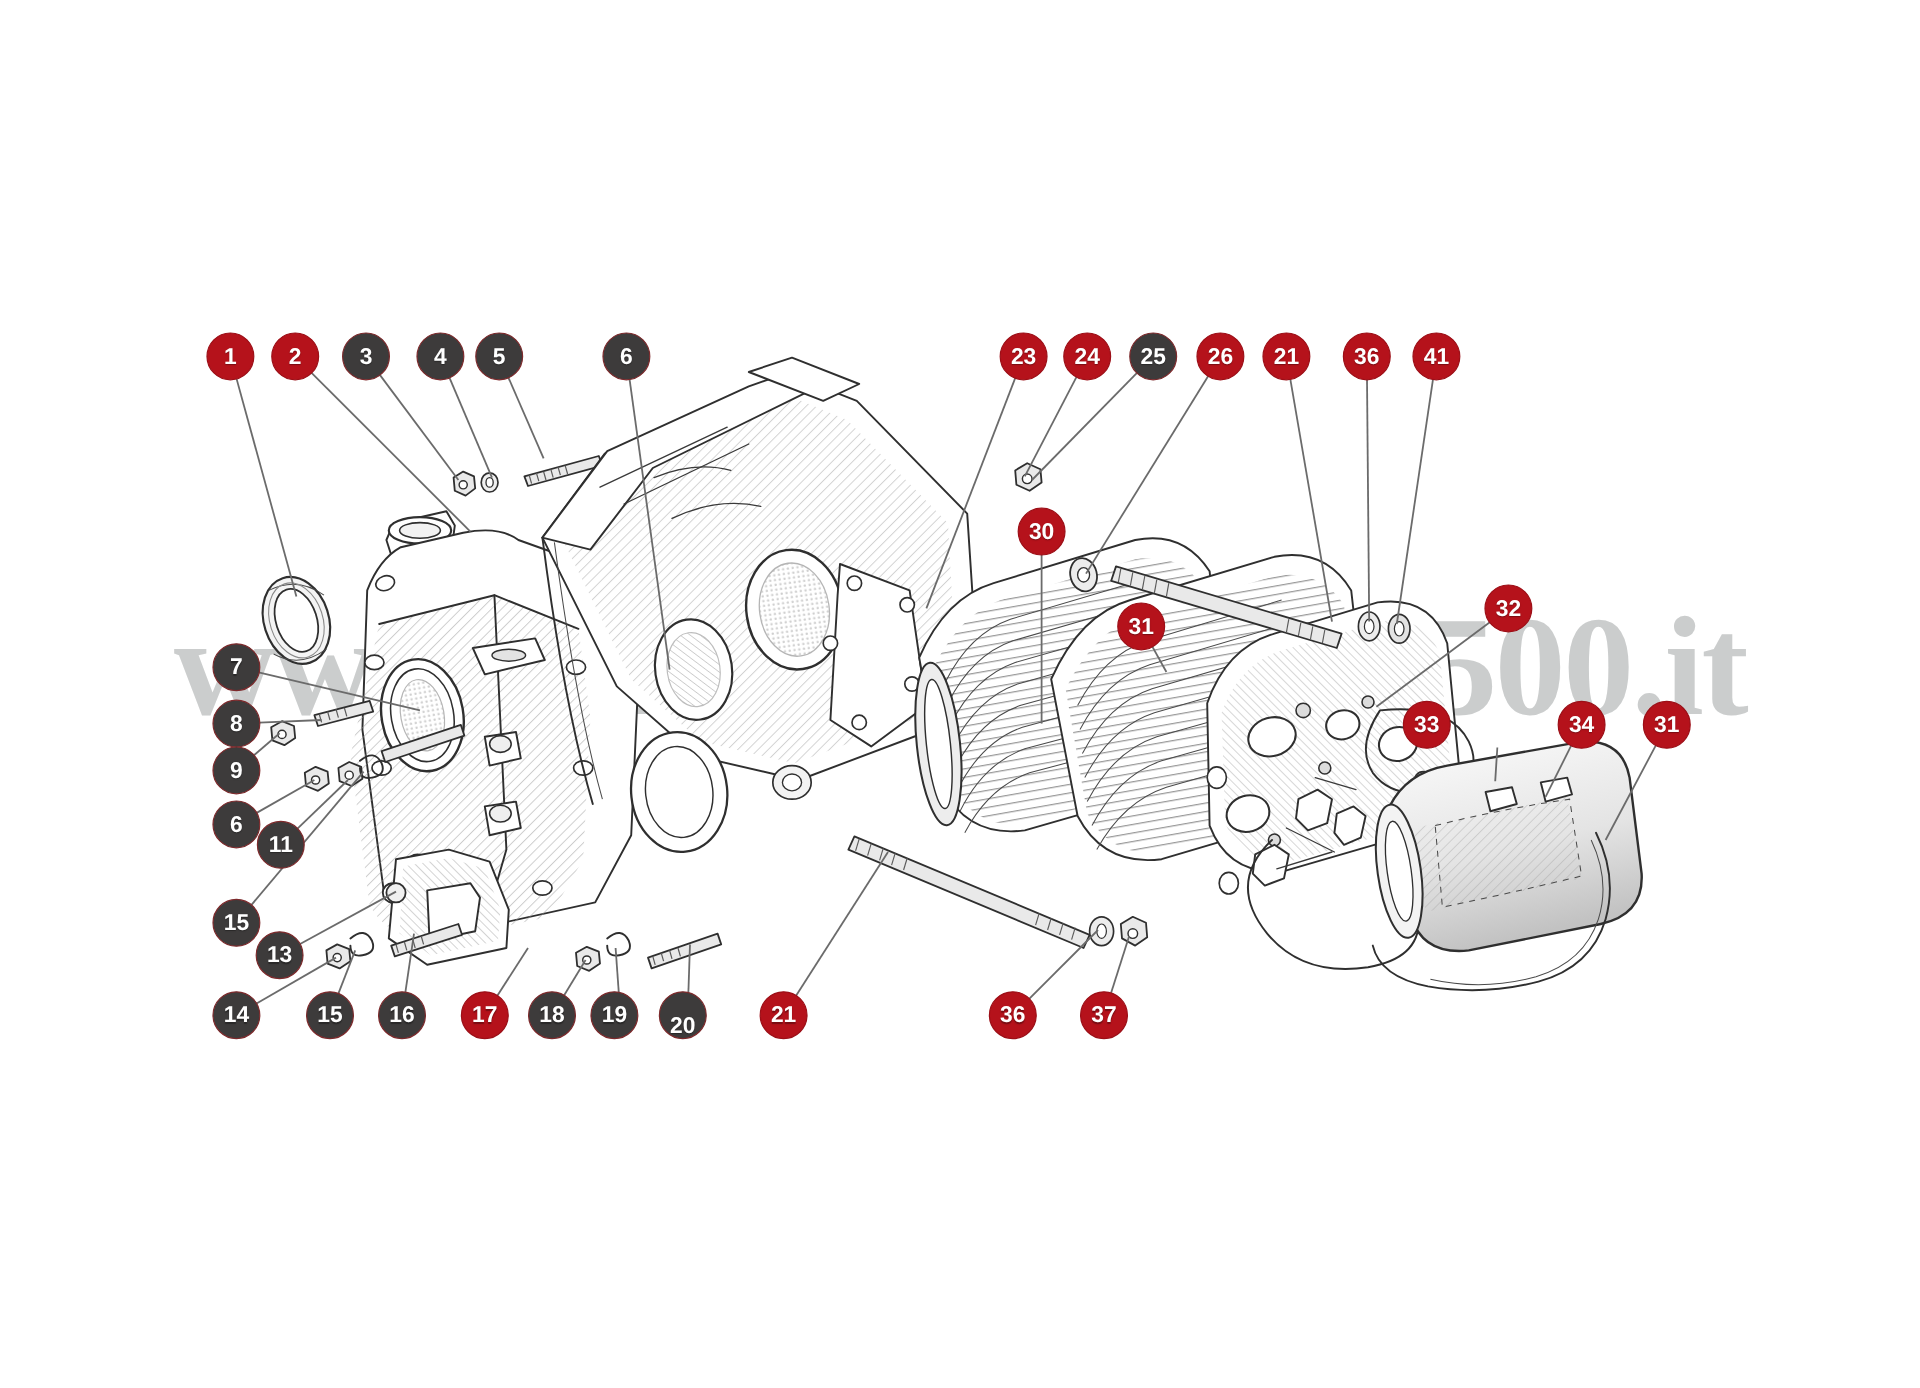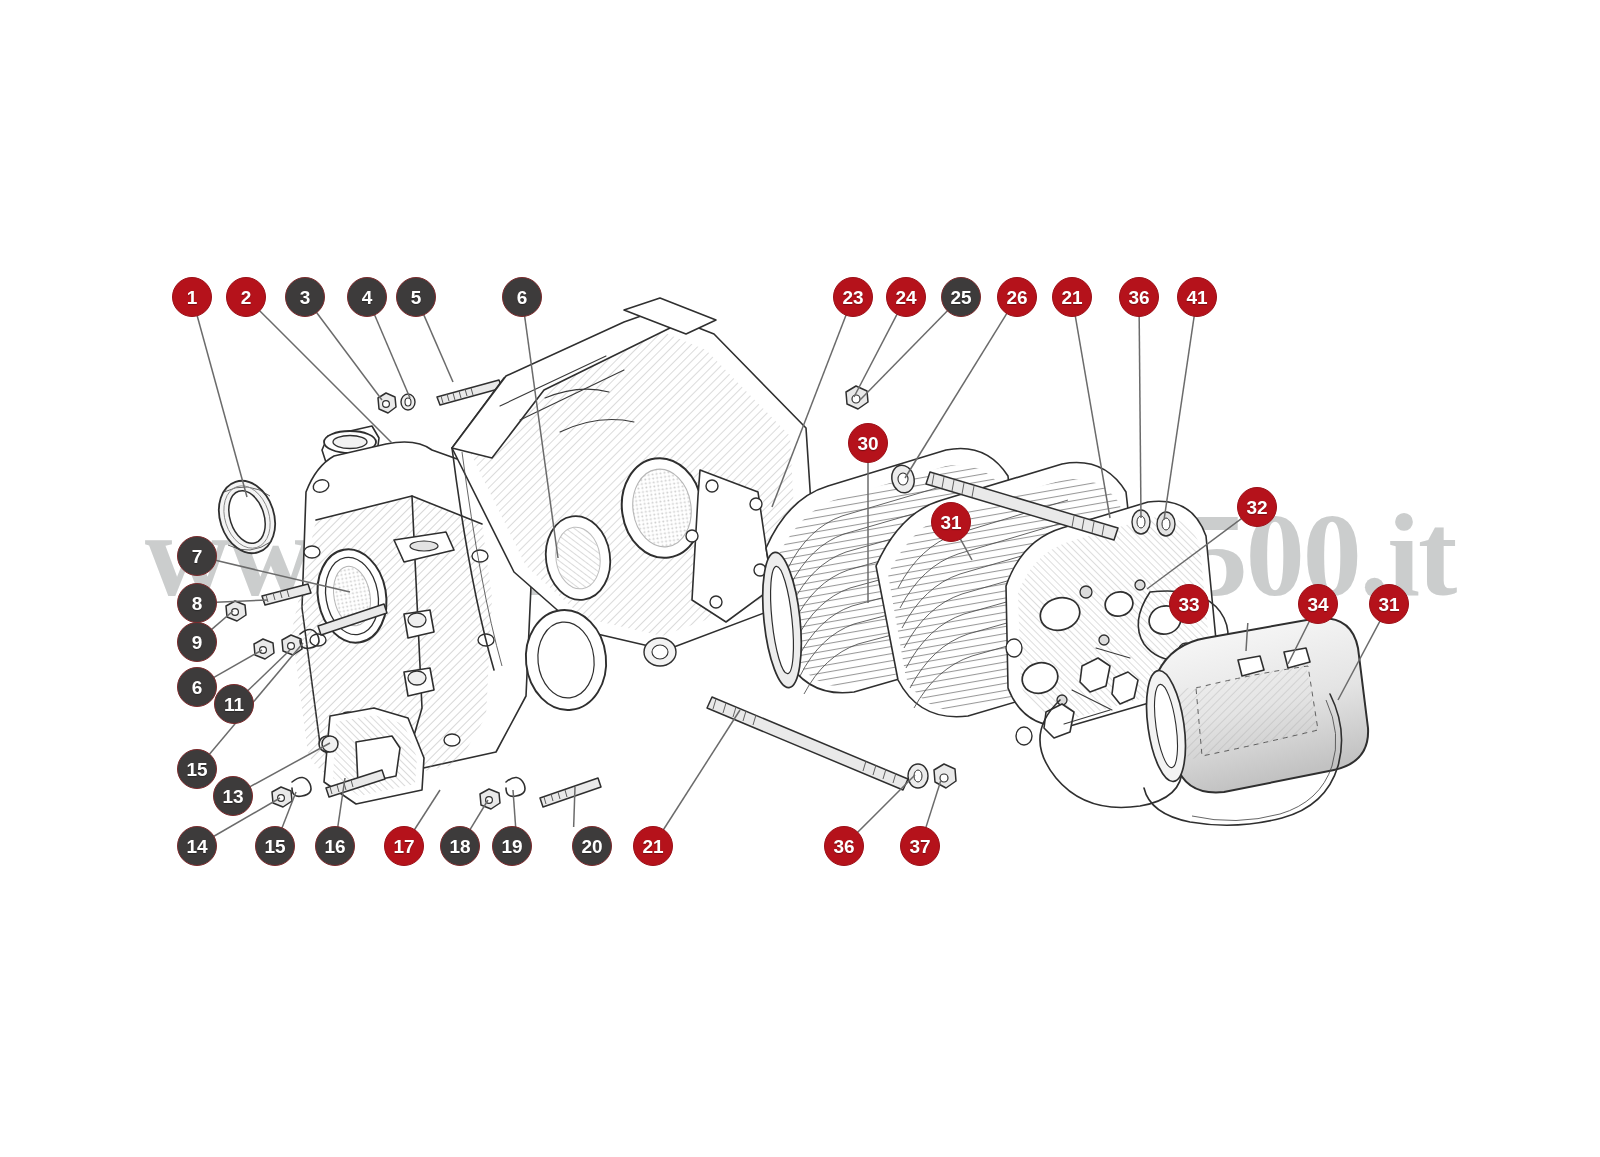--- a/index.html
+++ b/index.html
@@ -500,21 +500,21 @@
       </div>
       <div class="badge red" style="left: 384px; top: 826px;">
         <span>17</span>
       </div>
       <div class="badge dark" style="left: 440px; top: 826px;">
         <span>18</span>
       </div>
       <div class="badge dark" style="left: 492px; top: 826px;">
         <span>19</span>
       </div>
-      <div class="badge dark" style="left: 572px; top: 826px;">
+      <div class="badge dark" style="left: 549px; top: 826px; align-items: flex-end;">
         <span>20</span>
       </div>
       <div class="badge red" style="left: 633px; top: 826px;">
         <span>21</span>
       </div>
       <div class="badge red" style="left: 833px; top: 277px;">
         <span>23</span>
       </div>
       <div class="badge red" style="left: 886px; top: 277px;">
         <span>24</span>

